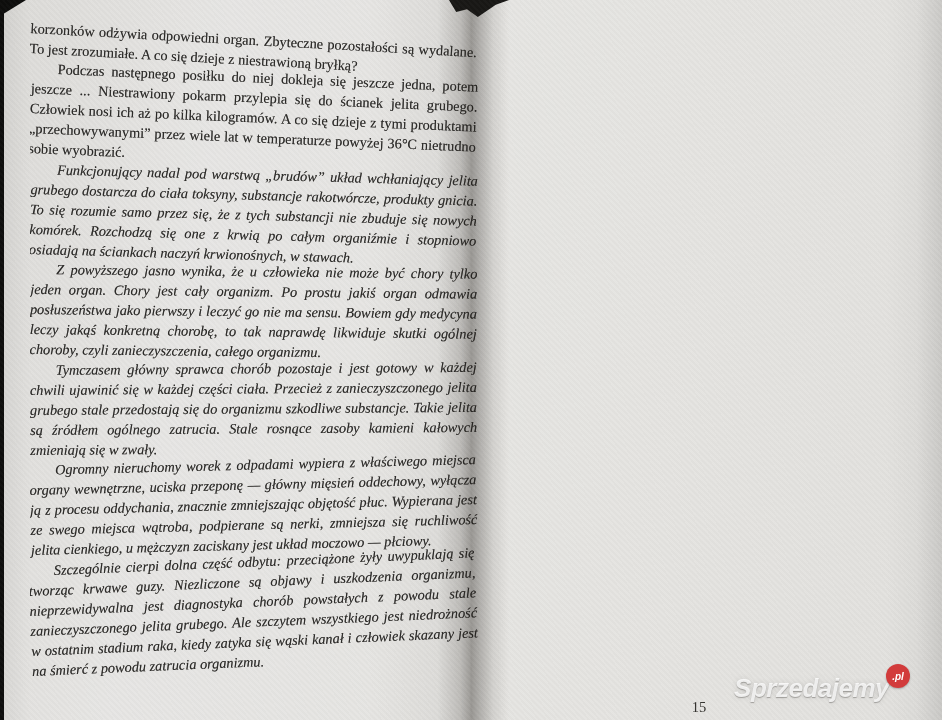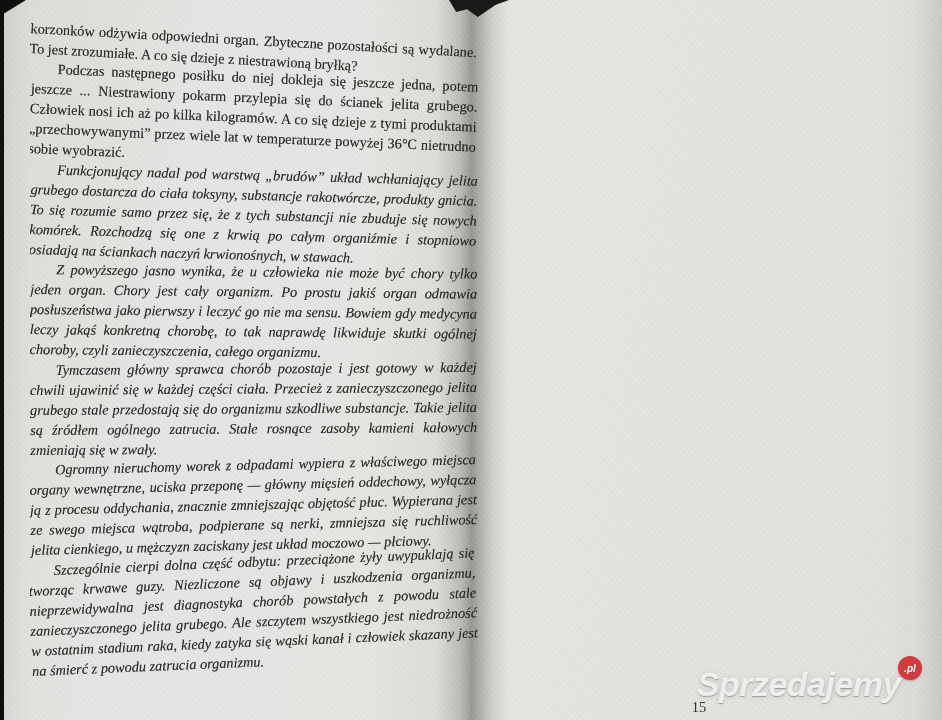--- a/index.html
+++ b/index.html
@@ -38,26 +38,26 @@
   .spine-top-wedge{position:absolute;left:449px;top:0;width:60px;height:17px;background:#181715;
     clip-path:polygon(0 0,100% 0,78% 28%,48% 100%,30% 55%,12% 70%);}
   .edge-left{position:absolute;left:0;top:0;width:4px;height:720px;background:#0d0d0c;}
   .corner-tl{position:absolute;left:0;top:0;width:26px;height:16px;background:#0d0d0c;
     clip-path:polygon(0 0,100% 0,0 100%);}
   .edge-right{position:absolute;right:0;top:0;width:26px;height:720px;pointer-events:none;
     background:linear-gradient(90deg,rgba(0,0,0,0) 0,rgba(0,0,0,0.06) 100%);}
   
   .watermark{position:absolute;right:20px;bottom:16px;display:flex;align-items:flex-start;}
   .wm-text{font-family:"Liberation Sans","DejaVu Sans",sans-serif;
-    font-weight:700;font-style:italic;font-size:34px;letter-spacing:-0.5px;
+    font-weight:700;font-style:italic;font-size:26px;letter-spacing:-0.5px;
     color:rgba(255,255,255,0.82);
     text-shadow:0 1px 1px rgba(110,108,104,0.55),0 0 6px rgba(0,0,0,0.10);}
   .wm-badge{width:24px;height:24px;border-radius:50%;background:#d23b3b;
     display:flex;align-items:center;justify-content:center;
-    margin:-9px 0 0 -3px;box-shadow:0 1px 2px rgba(0,0,0,0.25);}
+    margin:-9px 12px 0 -3px;box-shadow:0 1px 2px rgba(0,0,0,0.25);}
   .wm-badge span{font-family:"Liberation Sans","DejaVu Sans",sans-serif;
     font-weight:700;font-style:italic;font-size:10px;color:#ffffff;}
 </style>
 </head>
 <body>
 
 <div class="photo">
 
   <div class="page-left">
     <div class="left-text">

